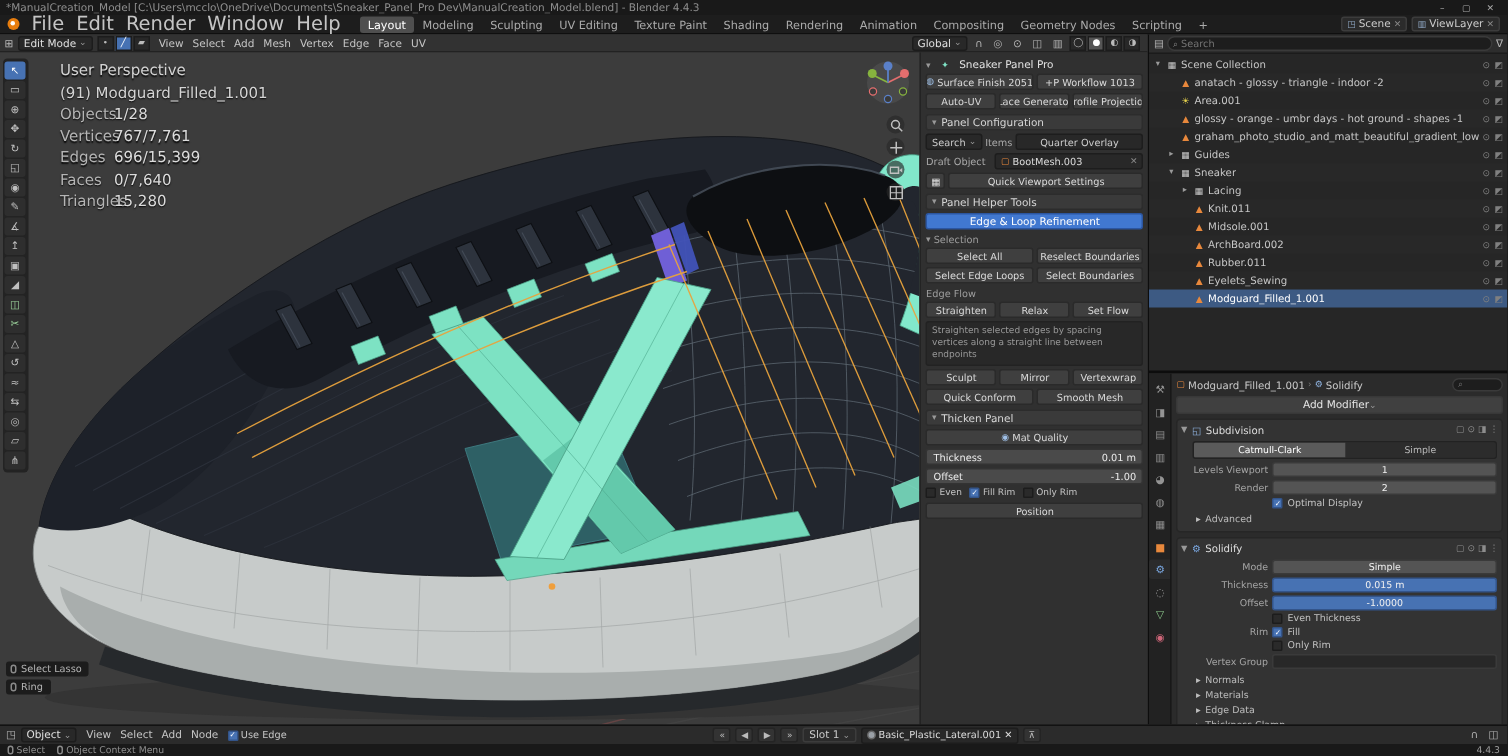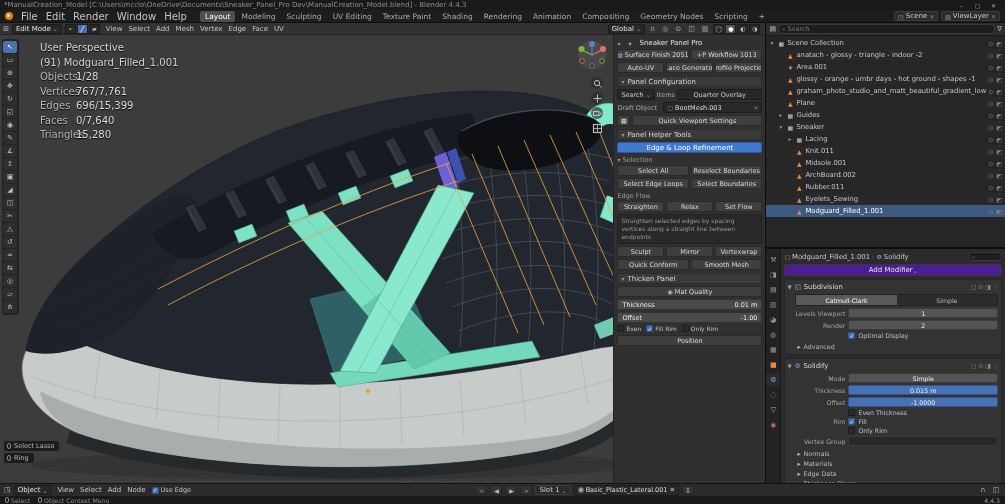--- a/index.html
+++ b/index.html
@@ -10,21 +10,21 @@
   
   .titlebar { height:10px; background:#191919; display:flex; align-items:center; padding:0 4px; gap:4px; }
   .title-text { font-size:7px; color:#8f8f8f; white-space:nowrap; overflow:hidden; }
   .win-buttons { margin-left:auto; display:flex; gap:1px; }
   .win-buttons span { width:15px; height:9px; font-size:6px; color:#aaa; display:flex; align-items:center; justify-content:center; }
 
   
   .menubar { height:13px; background:#1d1d1d; display:flex; align-items:center; padding:0 5px; gap:1px; border-bottom:1px solid #0f0f0f; }
   .blender-logo { width:8px; height:8px; border-radius:50%; background:#e87d0d; position:relative; margin-right:3px; flex:none; }
   .blender-logo::after { content:""; position:absolute; left:2px; top:2px; width:3px; height:3px; border-radius:50%; background:#fff; }
-  .menu-item { font-size:10px; color:#c5c5c5; padding:0 4px; border-radius:2px; }
+  .menu-item { font-size:13px; color:#c5c5c5; padding:0 4px; border-radius:2px; }
   #workspaces { display:flex; margin-left:8px; gap:1px; }
   .ws { font-size:7.5px; color:#ababab; padding:1px 5px; border-radius:2px; white-space:nowrap; }
   .ws.active { background:#4f4f4f; color:#fff; }
   .scene-pickers { margin-left:auto; display:flex; gap:3px; }
   .pill { display:flex; align-items:center; gap:2px; background:#2b2b2b; border:1px solid #3c3c3c; border-radius:2px; font-size:7px; color:#ccc; padding:0 3px; height:10px; white-space:nowrap; }
   .pill .pic { color:#8fa7c4; font-size:6px; }
   .pill .xx { color:#888; font-size:6px; }
 
   
   .workarea { position:absolute; top:23px; left:0; right:0; bottom:21px; display:flex; }
@@ -115,21 +115,21 @@
 
   .properties { flex:1; display:flex; background:#2b2b2b; overflow:hidden; }
   .prop-tabs { width:15px; background:#222; display:flex; flex-direction:column; align-items:center; padding-top:4px; gap:2px; border-right:1px solid #181818; }
   .ptab { width:14px; height:13px; display:flex; align-items:center; justify-content:center; font-size:7px; color:#949494; border-radius:2px 0 0 2px; }
   .ptab.active { background:#2b2b2b; }
   .prop-main { flex:1; padding:2px 3px; font-size:6.8px; color:#c8c8c8; overflow:hidden; }
   .prop-bread { display:flex; align-items:center; gap:2px; height:11px; white-space:nowrap; overflow:hidden; }
   .pb-icon { color:#e8883c; font-size:6px; }
   .pb-sep { color:#777; font-size:6px; }
   .pb-search { margin-left:auto; width:34px; height:9px; background:#1d1d1d; border:1px solid #3a3a3a; border-radius:5px; color:#777; font-size:6px; display:flex; align-items:center; padding:0 3px; }
-  .addmod { height:12px; background:#4c1d95; border:1px solid #383838; border-radius:2px; display:flex; align-items:center; justify-content:center; gap:0; color:#e6e6e6; margin:2px 0 3px; font-size:7px; }
+  .addmod { height:12px; background:#404040; border:1px solid #383838; border-radius:2px; display:flex; align-items:center; justify-content:center; gap:0; color:#e6e6e6; margin:2px 0 3px; font-size:7px; }
   .mod-block { background:#333; border:1px solid #262626; border-radius:3px; margin-bottom:3px; padding:1px 2px 3px; }
   .mod-head { height:11px; display:flex; align-items:center; gap:3px; color:#ddd; }
   .mh-caret { font-size:5.5px; color:#999; }
   .mh-icon { font-size:6.5px; color:#8fb3e0; }
   .mh-toggles { margin-left:auto; display:flex; gap:2px; color:#8d8d8d; font-size:6px; }
   .mod-body { padding:2px 1px 0 8px; display:flex; flex-direction:column; gap:2px; }
   .seg { display:flex; border-radius:2px; overflow:hidden; border:1px solid #222; }
   .seg span { flex:1; height:10px; background:#2c2c2c; display:flex; align-items:center; justify-content:center; font-size:6.2px; color:#b8b8b8; }
   .seg span.on { background:#5a5a5a; color:#fff; }
   .numrow { display:flex; align-items:center; gap:3px; }
@@ -673,29 +673,20 @@
             </div>
             <div class="orow" style="padding-left: 11px;">
               <span class="ocaret"></span>
               <span class="oicon oic-mesh">▲</span>
               <span class="oname">graham_photo_studio_and_matt_beautiful_gradient_low</span>
               <span class="otoggles">
                 <span>⊙</span>
                 <span>◩</span>
               </span>
             </div>
-            <div class="orow stripe" style="padding-left: 11px;">
-              <span class="ocaret"></span>
-              <span class="oicon oic-mesh">▲</span>
-              <span class="oname">Plane</span>
-              <span class="otoggles">
-                <span>⊙</span>
-                <span>◩</span>
-              </span>
-            </div>
             <div class="orow" style="padding-left: 11px;">
               <span class="ocaret">▸</span>
               <span class="oicon oic-coll">▦</span>
               <span class="oname">Guides</span>
               <span class="otoggles">
                 <span>⊙</span>
                 <span>◩</span>
               </span>
             </div>
             <div class="orow stripe" style="padding-left: 11px;">

